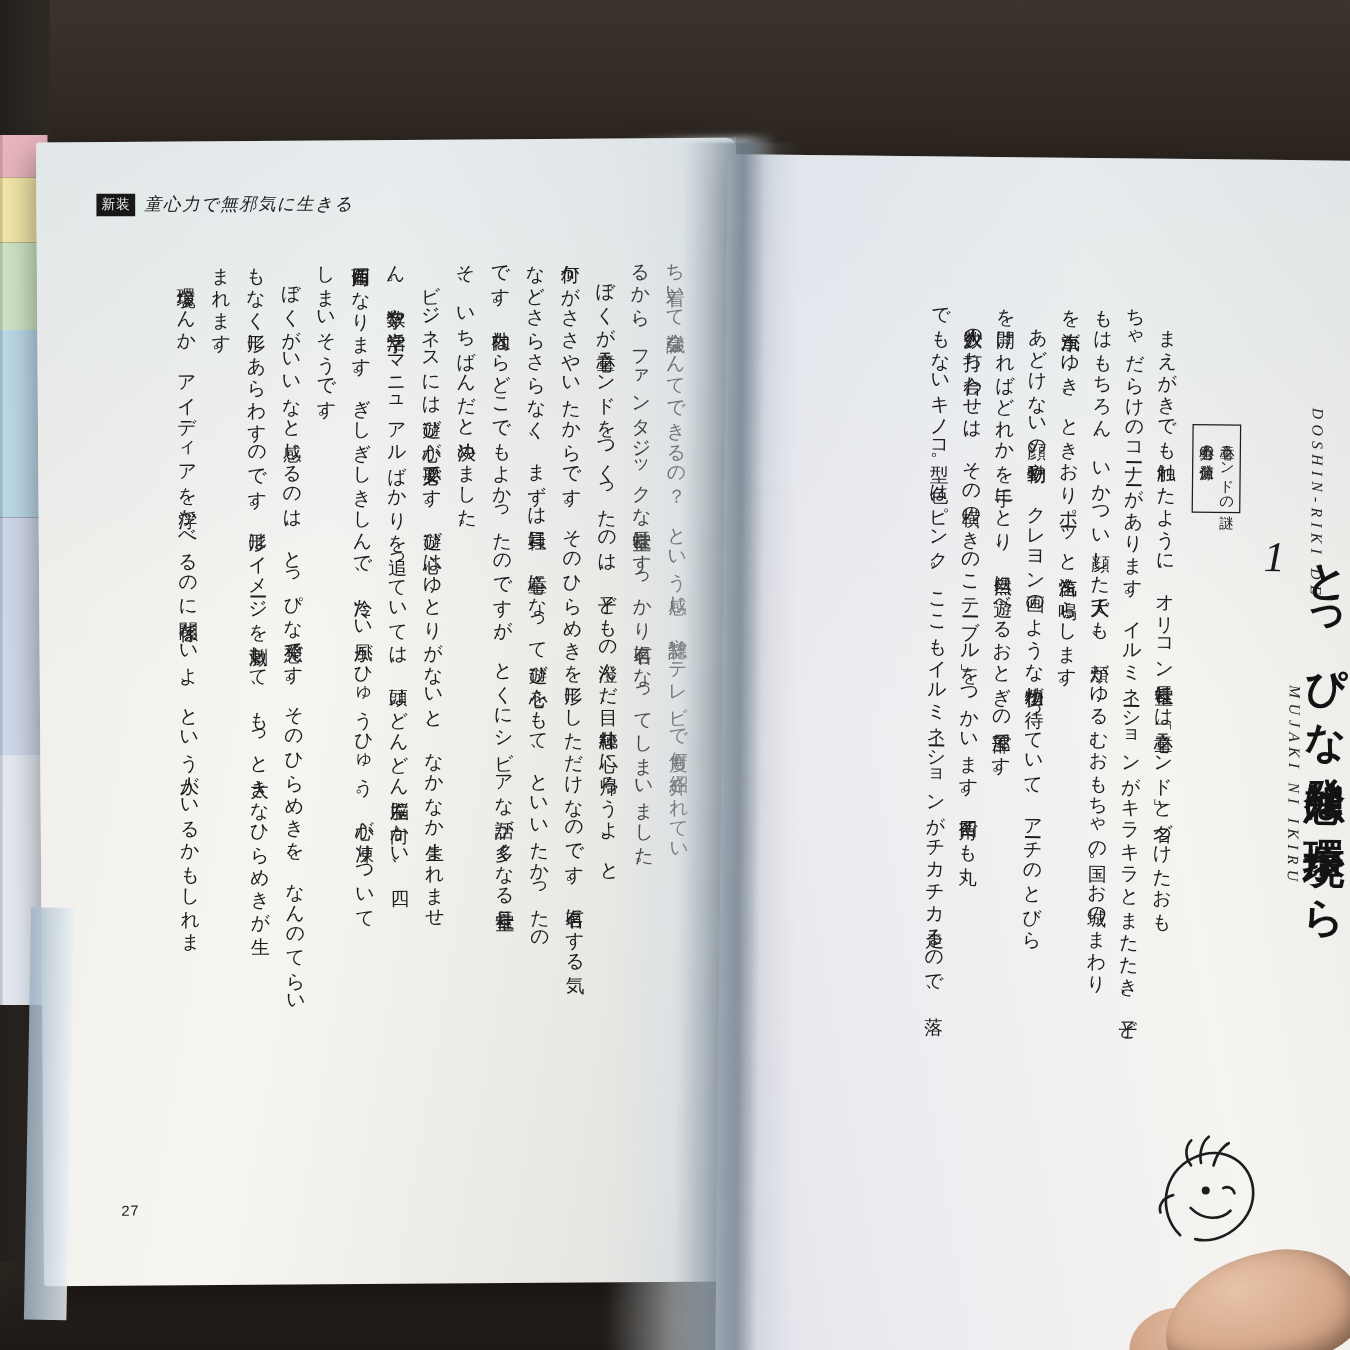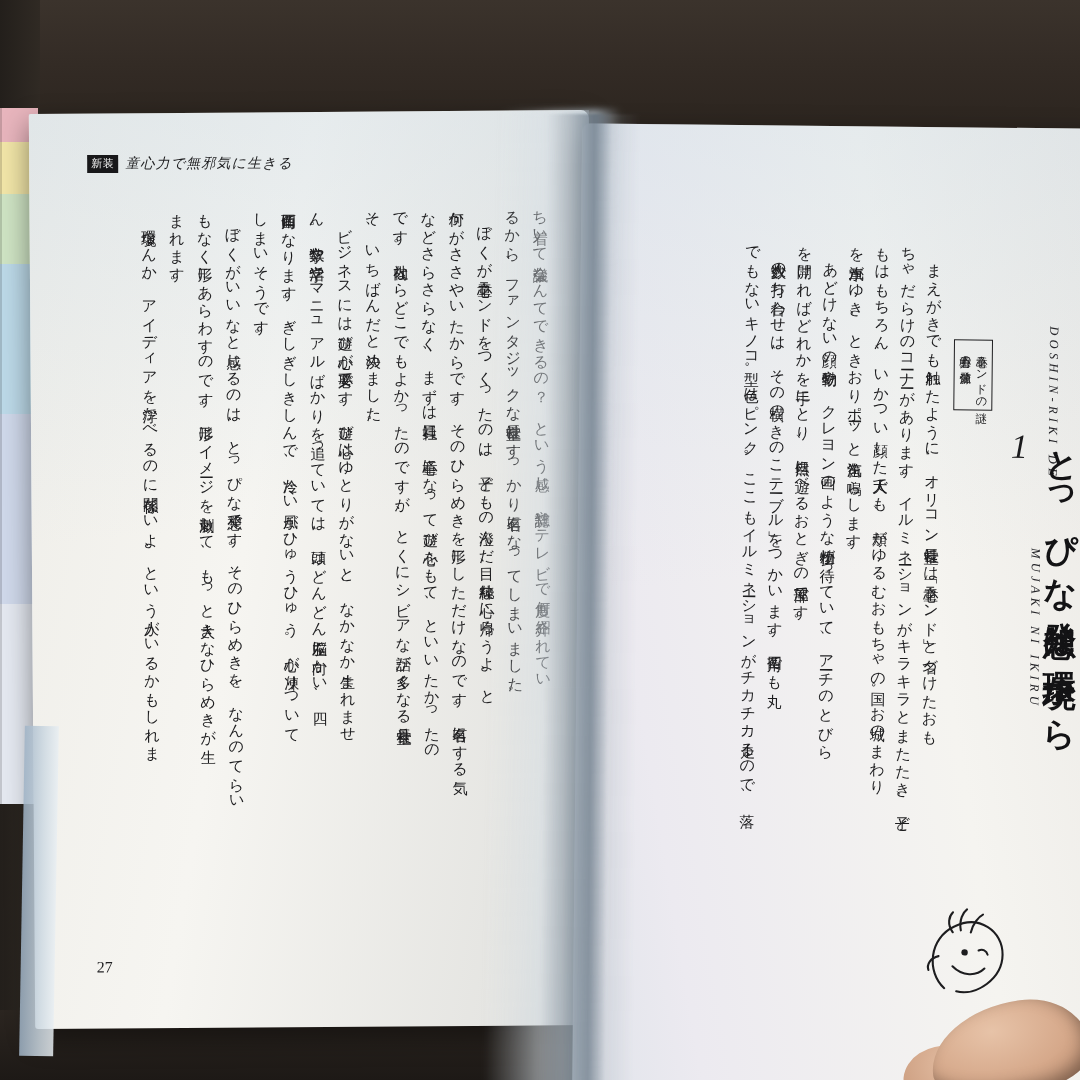--- a/index.html
+++ b/index.html
@@ -141,21 +141,20 @@
 
   
   #running-head {
     position: absolute;
     left: 48px;
     top: 42px;
     display: flex;
     align-items: flex-end;
     gap: 7px;
     transform: rotate(0.3deg);
-    margin-left: 10px;
   }
   #running-head .tagbox {
     background: #18181a;
     color: #f2f2f2;
     font-size: 11px;
     line-height: 1;
     padding: 3px 4px 4px 4px;
     font-family: "DejaVu Serif", serif;
     letter-spacing: 0.05em;
   }
@@ -255,22 +254,22 @@
     font-size: 11.5px;
     letter-spacing: 0.06em;
     line-height: 1.25;
     color: #1d1d1f;
     padding: 0 1px;
   }
 
   
   .folio {
     position: absolute;
-    font-family: Liberation Serif, serif;
-    font-size: 16px;
+    font-family: Liberation Mono, monospace;
+    font-size: 12px;
     color: #1f1f21;
   }
   #folio-left  { left: 62px;  bottom: 52px; }
   #folio-right { right: 78px; bottom: 62px; }
 
   
   #doodle {
     position: absolute;
     right: 60px;
     bottom: 115px;

